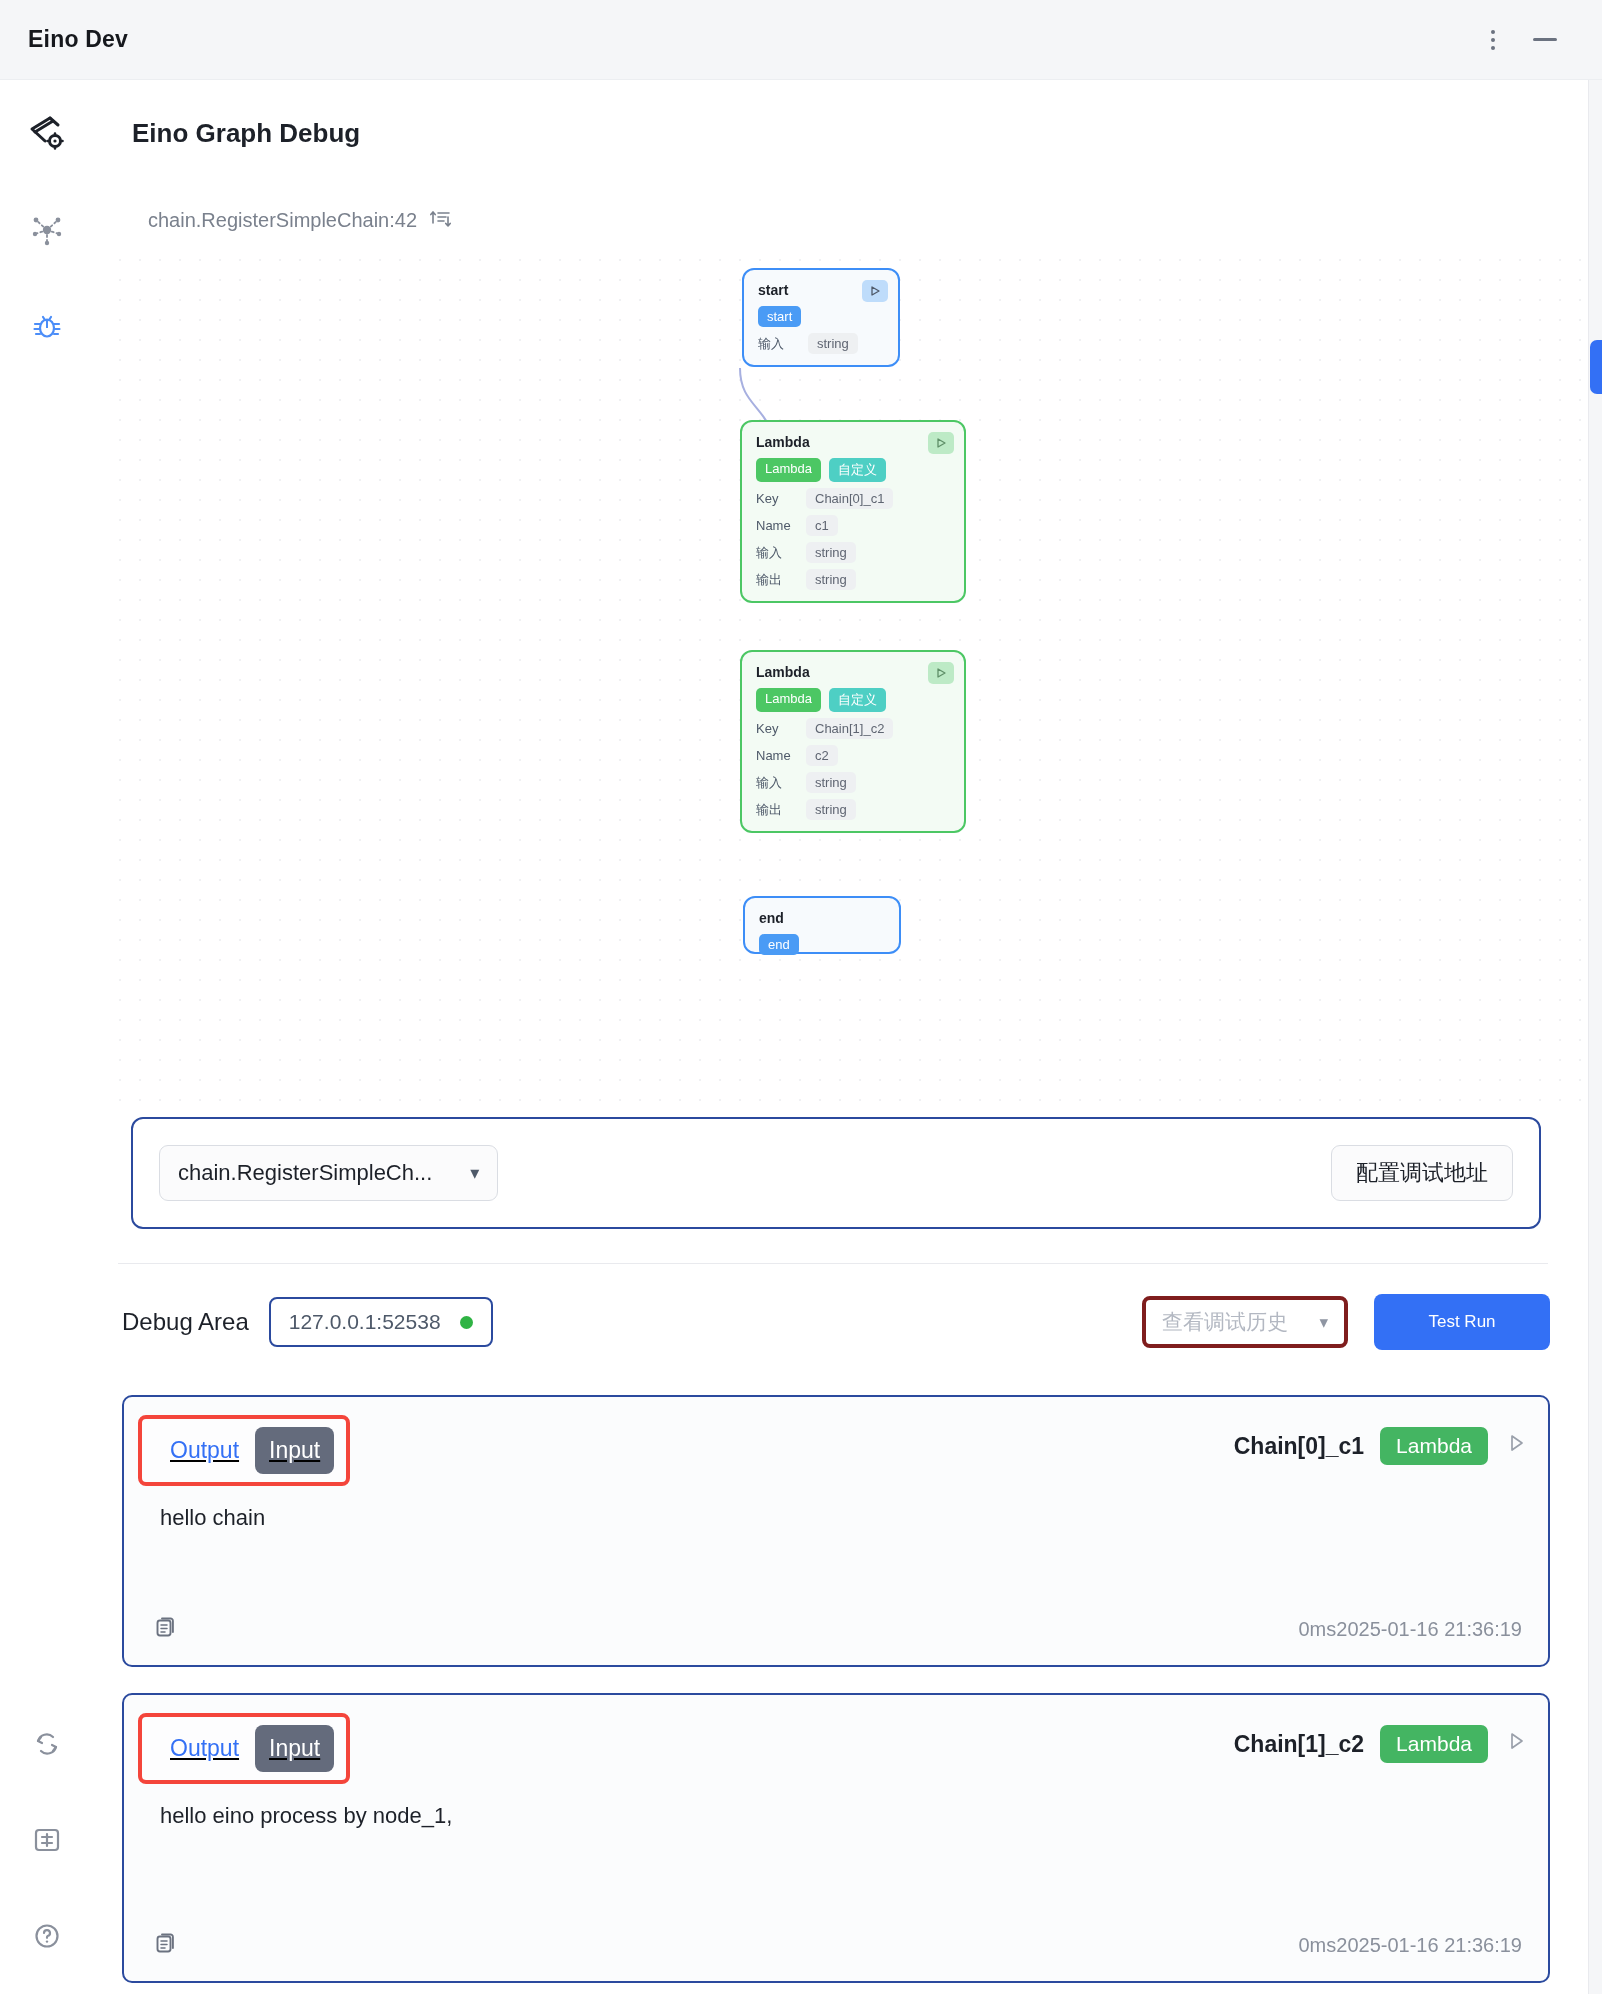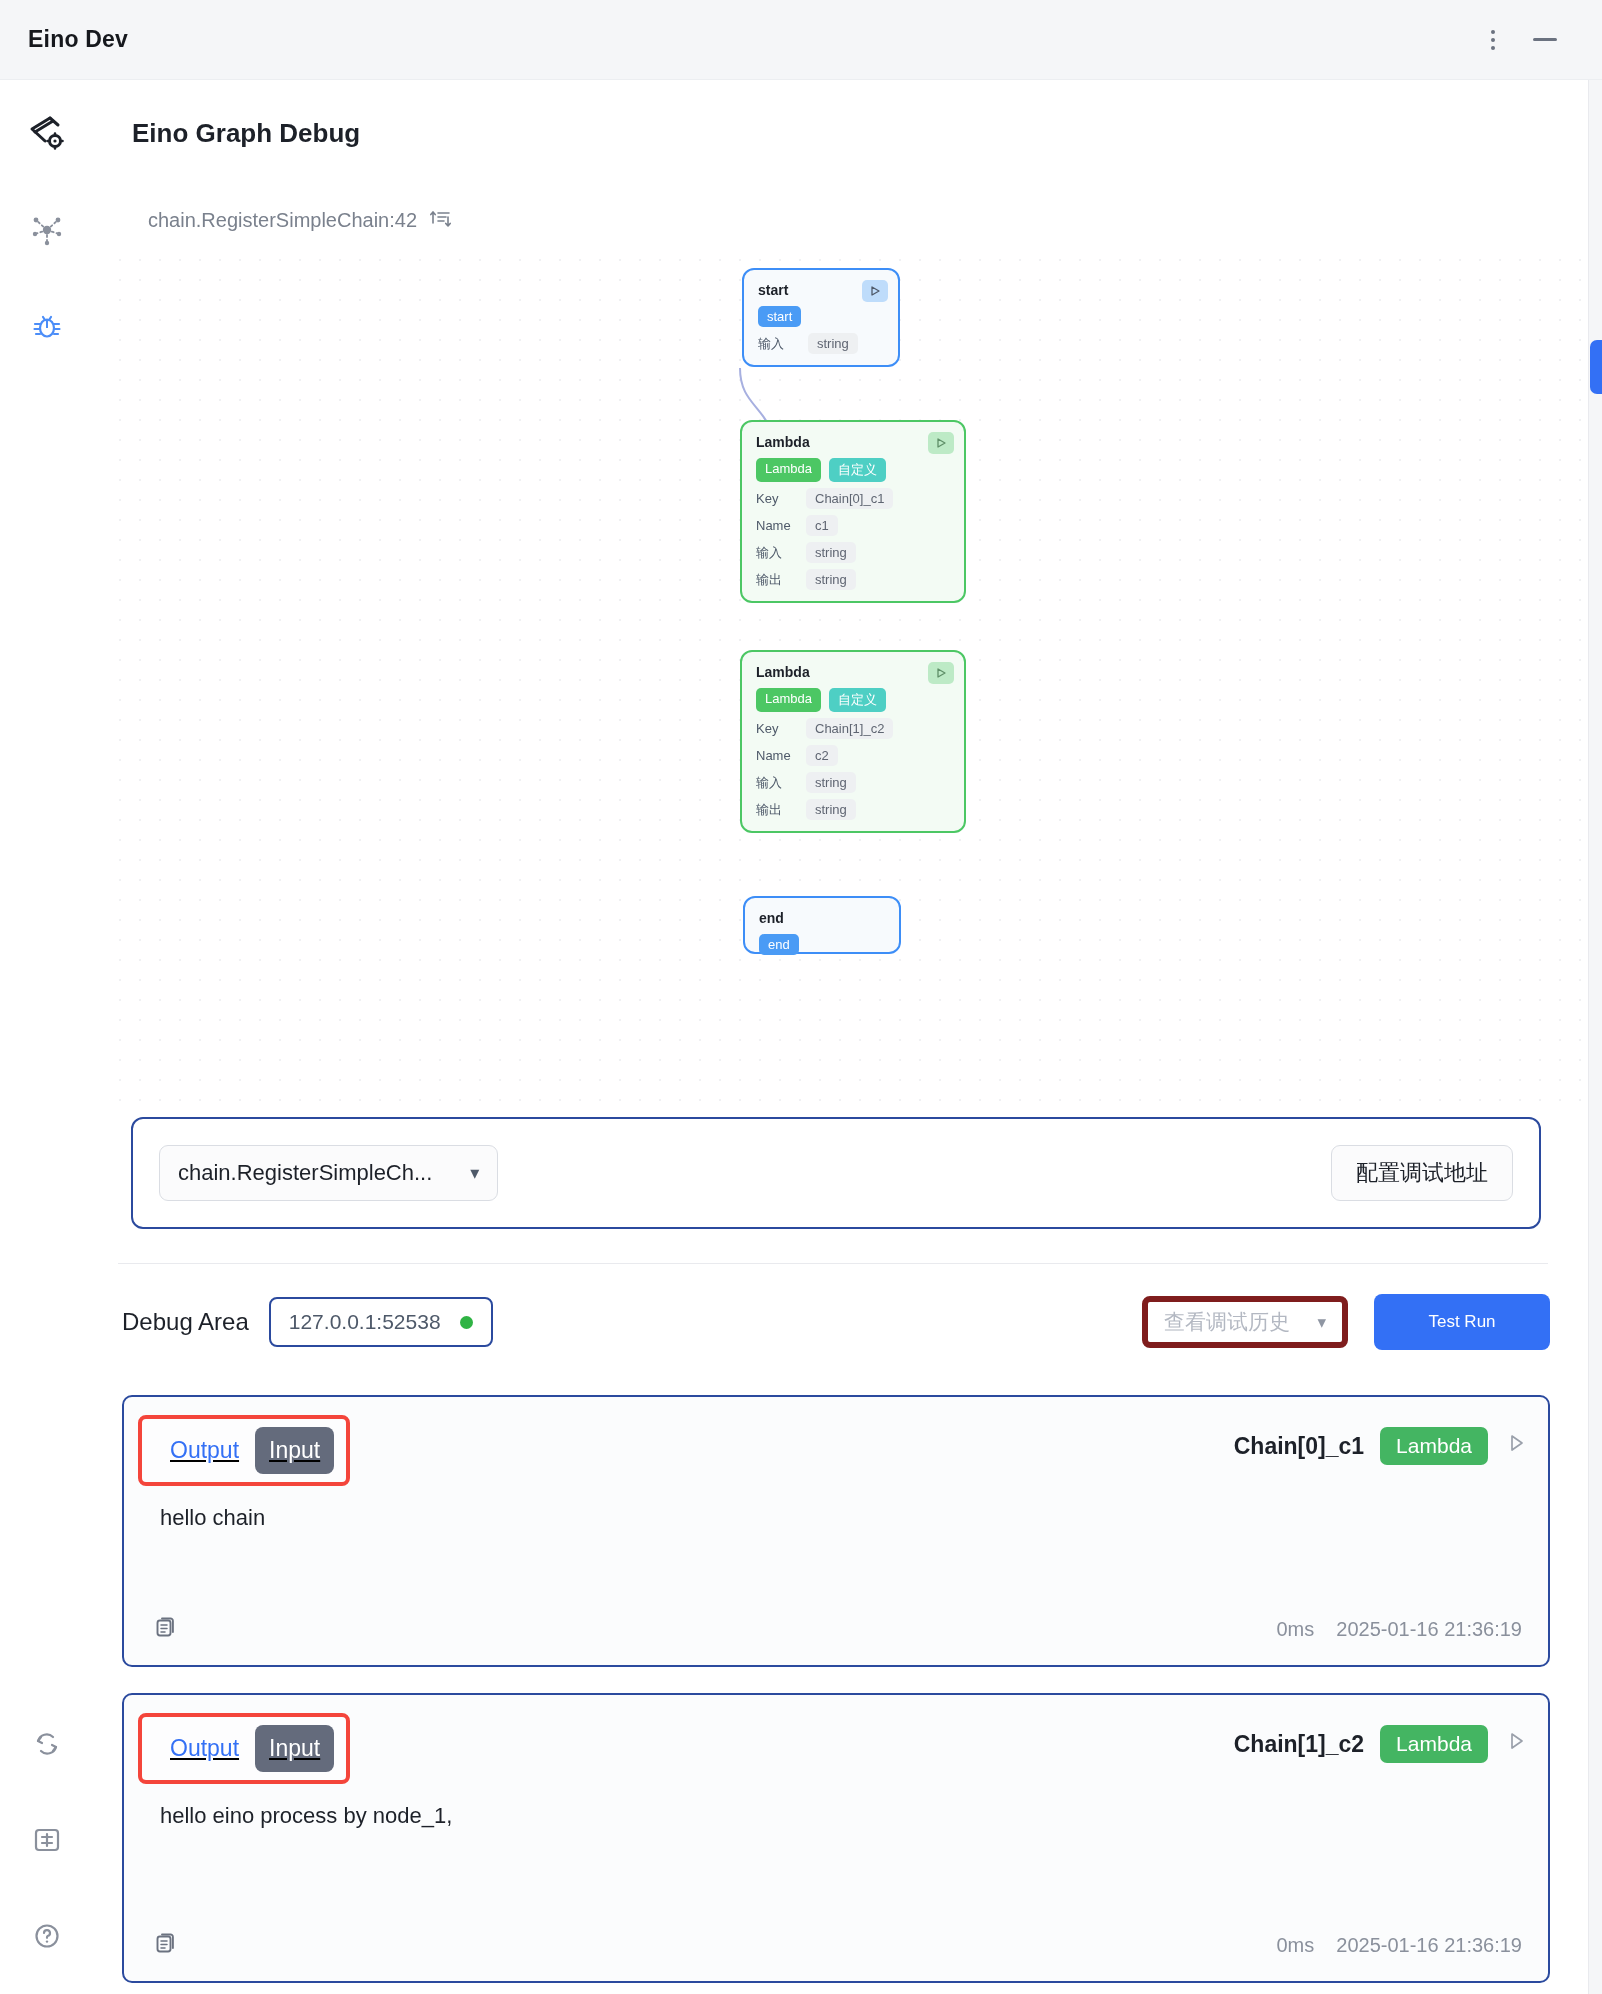--- a/index.html
+++ b/index.html
@@ -104,21 +104,21 @@
     display:flex; align-items:center;
   }
   .dbg-label { font-size:24px; color:#1d2129; }
   .dbg-addr {
     margin-left:20px; height:50px; border:2px solid #2b4a9e; border-radius:8px;
     background:#ffffff; display:flex; align-items:center; gap:19px; padding:0 18px;
   }
   .dbg-addr span { font-size:21px; color:#4e5969; }
   .dot-green { width:13px; height:13px; border-radius:50%; background:#2fb344; display:block; }
   .hist-dd {
-    margin-left:auto; width:206px; height:52px; border:6px solid #7f1d1d; border-radius:8px;
+    margin-left:auto; width:206px; height:52px; border:4px solid #7f1d1d; border-radius:8px;
     background:#ffffff; display:flex; align-items:center; justify-content:space-between;
     padding:0 16px; cursor:pointer;
   }
   .hist-dd span { font-size:21px; color:#b3b8c2; }
   .hist-dd .chev { color:#8f96a3; font-size:17px; }
   .testrun {
     margin-left:26px; width:176px; height:56px; border-radius:8px; background:#3370f5;
     color:#ffffff; font-size:17px; display:flex; align-items:center; justify-content:center;
     cursor:pointer; border:none;
   }
@@ -145,21 +145,21 @@
     position:absolute; right:20px; top:30px; display:flex; align-items:center; gap:16px;
   }
   .meta-key { font-size:23px; font-weight:bold; color:#1d2129; }
   .meta-tag { background:#44b562; color:#ffffff; border-radius:7px; padding:7px 16px; font-size:21px; }
   .meta-play { color:#9aa0ab; font-size:26px; cursor:pointer; }
   .card-body { padding-left:36px; font-size:22px; color:#1d2129; }
   .card-foot {
     position:absolute; left:0; right:0; bottom:14px; height:44px;
     display:flex; align-items:center; padding:0 26px 0 30px;
   }
-  .foot-right { margin-left:auto; display:flex; align-items:center; gap:22px; }
+  .foot-right { margin-left:auto; display:flex; align-items:center; }
   .foot-right span { font-size:20px; color:#8a909c; }
 
   
   .right-edge {
     position:absolute; right:0; top:80px; width:14px; height:1914px;
     background:#f5f6f8; border-left:1px solid #e9eaee;
   }
   .edge-tab {
     position:absolute; right:0; top:340px; width:12px; height:54px;
     background:#3370f5; border-radius:7px 0 0 7px;

